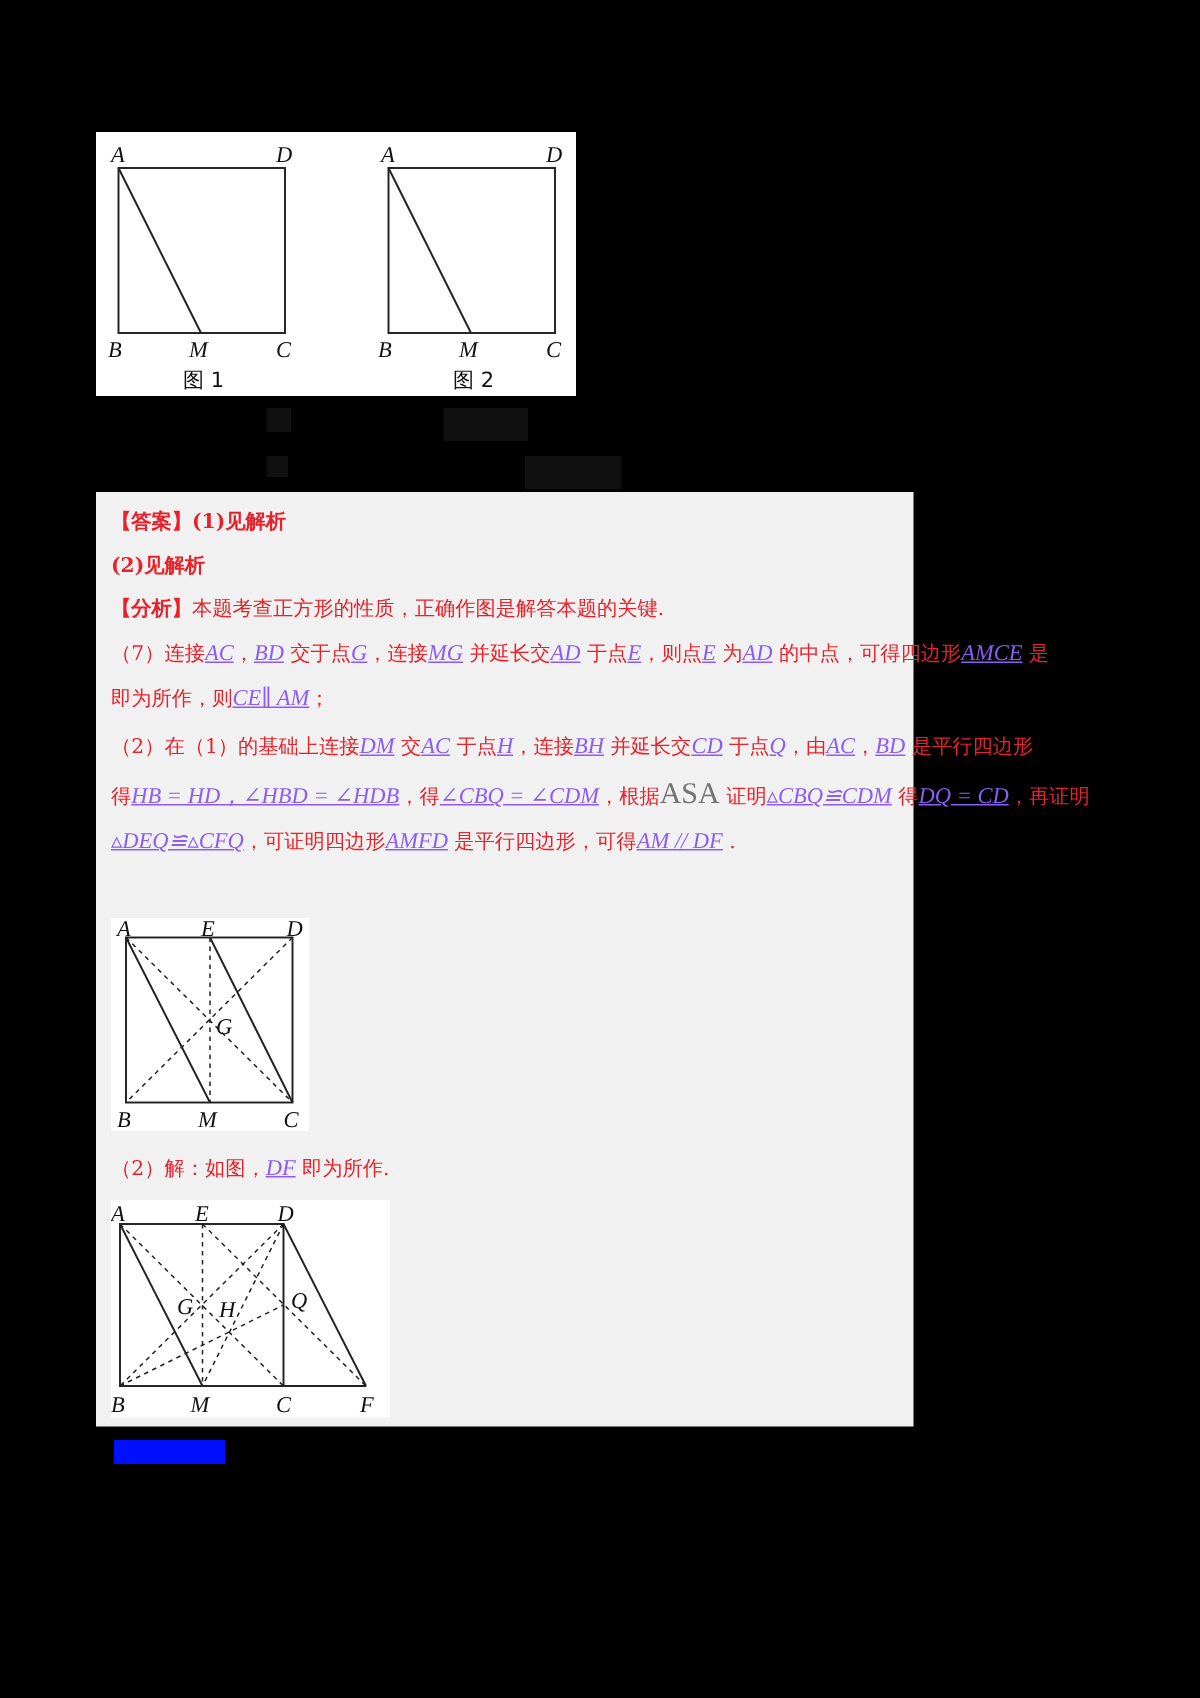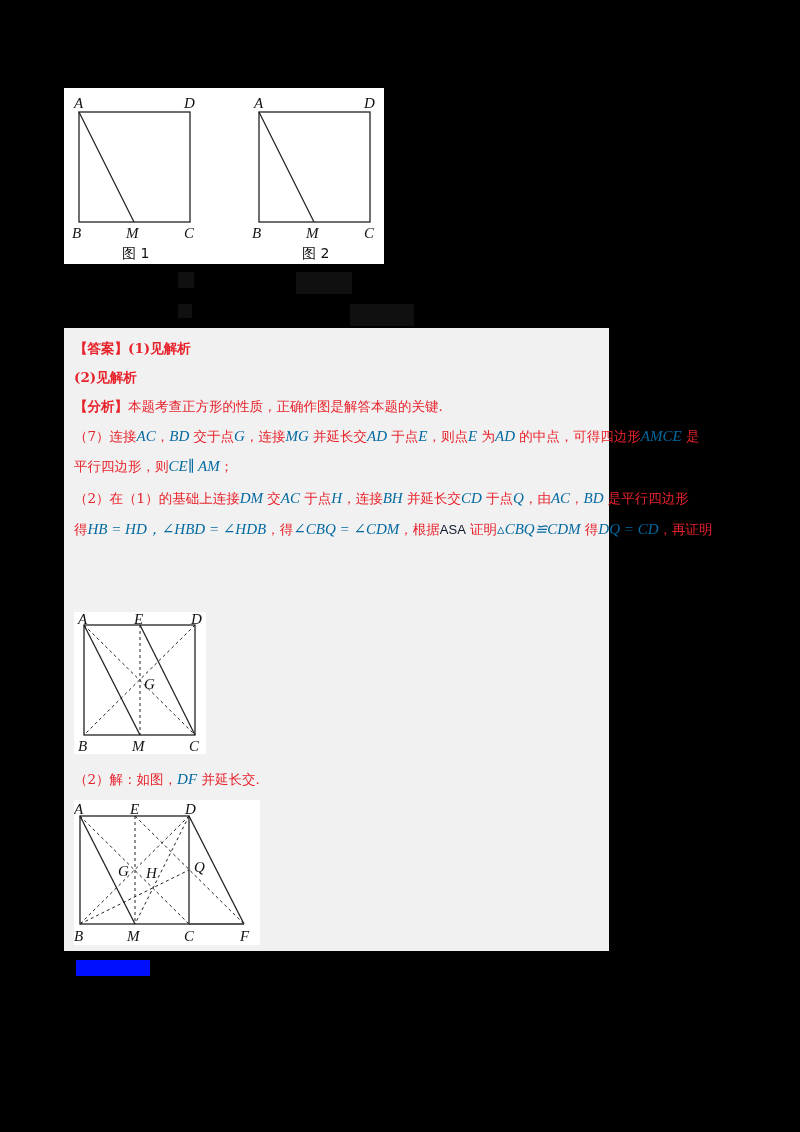--- a/index.html
+++ b/index.html
@@ -13,22 +13,22 @@
     }
     .fig-top svg { display: block; }
     .blur-frag { background: #1a1a1a; opacity: 0.6; }
     .panel {
       left: 64px; top: 328px; width: 545px; height: 623px; background: #f1f1f1;
     }
     .line {
       position: absolute; left: 10px; font-size: 13.5px; color: #e8222b; white-space: nowrap;
       line-height: 18px;
     }
-    .m { font-family: "Liberation Serif", "DejaVu Serif", serif; font-style: italic; color: #0369a1; font-size: 15px; }
-    .mu { font-family: Liberation Sans, sans-serif; color: #0f172a; font-size: 13px; }
+    .m { font-family: "Liberation Serif", "DejaVu Serif", serif; font-style: italic; color: #8b5cf6; font-size: 15px; text-decoration: underline; }
+    .mu { font-family: Liberation Serif, serif; color: #737373; font-size: 20px; }
     .bold { font-weight: bold; }
     .fig-ans1 { left: 10px; top: 284px; width: 132px; height: 142px; background: #fff; position: absolute; }
     .fig-ans2 { left: 10px; top: 472px; width: 186px; height: 145px; background: #fff; position: absolute; }
     .blue-tag {
       left: 76px; top: 960px; width: 74px; height: 16px; background: #0010ff;
       color: #0010ff; font-size: 12px; line-height: 16px; overflow: hidden;
     }
     svg text { font-family: "Liberation Serif", "DejaVu Serif", serif; font-style: italic; font-size: 15px; fill: #111; }
     svg text.cn { font-style: normal; font-family: "DejaVu Sans", sans-serif; font-size: 14px; }
   </style>
@@ -77,28 +77,31 @@
   </div>
 
   <div class="line" style="top:69px;">
     <span class="bold">【分析】</span><span>本题考查正方形的性质，正确作图是解答本题的关键.</span>
   </div>
 
   <div class="line" style="top:99px;">
     <span>（7）连接</span><span class="m">AC</span><span>，</span><span class="m">BD</span><span> 交于点</span><span class="m">G</span><span>，连接</span><span class="m">MG</span><span> 并延长交</span><span class="m">AD</span><span> 于点</span><span class="m">E</span><span>，则点</span><span class="m">E</span><span> 为</span><span class="m">AD</span><span> 的中点，可得四边形</span><span class="m">AMCE</span><span> 是</span>
   </div>
   <div class="line" style="top:129px;">
-    <span>平行四边形，则</span><span class="m">CE∥ AM</span><span>；</span>
+    <span>即为所作，则</span><span class="m">CE∥ AM</span><span>；</span>
   </div>
 
   <div class="line" style="top:161px;">
     <span>（2）在（1）的基础上连接</span><span class="m">DM</span><span> 交</span><span class="m">AC</span><span> 于点</span><span class="m">H</span><span>，连接</span><span class="m">BH</span><span> 并延长交</span><span class="m">CD</span><span> 于点</span><span class="m">Q</span><span>，由</span><span class="m">AC</span><span>，</span><span class="m">BD</span><span> 是平行四边形</span>
   </div>
   <div class="line" style="top:192px;">
     <span>得</span><span class="m">HB = HD，∠HBD = ∠HDB</span><span>，得</span><span class="m">∠CBQ = ∠CDM</span><span>，根据</span><span class="mu">ASA</span><span> 证明</span><span class="m">▵CBQ≌CDM</span><span> 得</span><span class="m">DQ = CD</span><span>，再证明</span>
+  </div>
+  <div class="line" style="top:224px;">
+    <span class="m">▵DEQ≌▵CFQ</span><span>，可证明四边形</span><span class="m">AMFD</span><span> 是平行四边形，可得</span><span class="m">AM // DF</span><span> .</span>
   </div>
 
 
   <div class="fig-ans1">
     <svg width="132" height="142" viewBox="0 0 132 142">
       <rect x="10" y="13" width="111" height="110" fill="none" stroke="#222" stroke-width="1.3"></rect>
       <line x1="10" y1="13" x2="66" y2="123" stroke="#222" stroke-width="1.3"></line>
       <line x1="66" y1="13" x2="121" y2="123" stroke="#222" stroke-width="1.3"></line>
       <line x1="10" y1="13" x2="121" y2="123" stroke="#222" stroke-width="1" stroke-dasharray="3,3"></line>
       <line x1="121" y1="13" x2="10" y2="123" stroke="#222" stroke-width="1" stroke-dasharray="3,3"></line>
@@ -107,21 +110,21 @@
       <text x="60" y="12">E</text>
       <text x="117" y="12">D</text>
       <text x="70" y="77">G</text>
       <text x="4" y="139">B</text>
       <text x="58" y="139">M</text>
       <text x="115" y="139">C</text>
     </svg>
   </div>
 
   <div class="line" style="top:442px;">
-    <span>（2）解：如图，</span><span class="m">DF</span><span> 并延长交.</span>
+    <span>（2）解：如图，</span><span class="m">DF</span><span> 即为所作.</span>
   </div>
 
   <div class="fig-ans2">
     <svg width="186" height="145" viewBox="0 0 186 145">
 
       <rect x="6" y="16" width="109" height="108" fill="none" stroke="#222" stroke-width="1.3"></rect>
 
       <line x1="6" y1="16" x2="61" y2="124" stroke="#222" stroke-width="1.3"></line>
 
       <line x1="115" y1="16" x2="170" y2="124" stroke="#222" stroke-width="1.3"></line>

